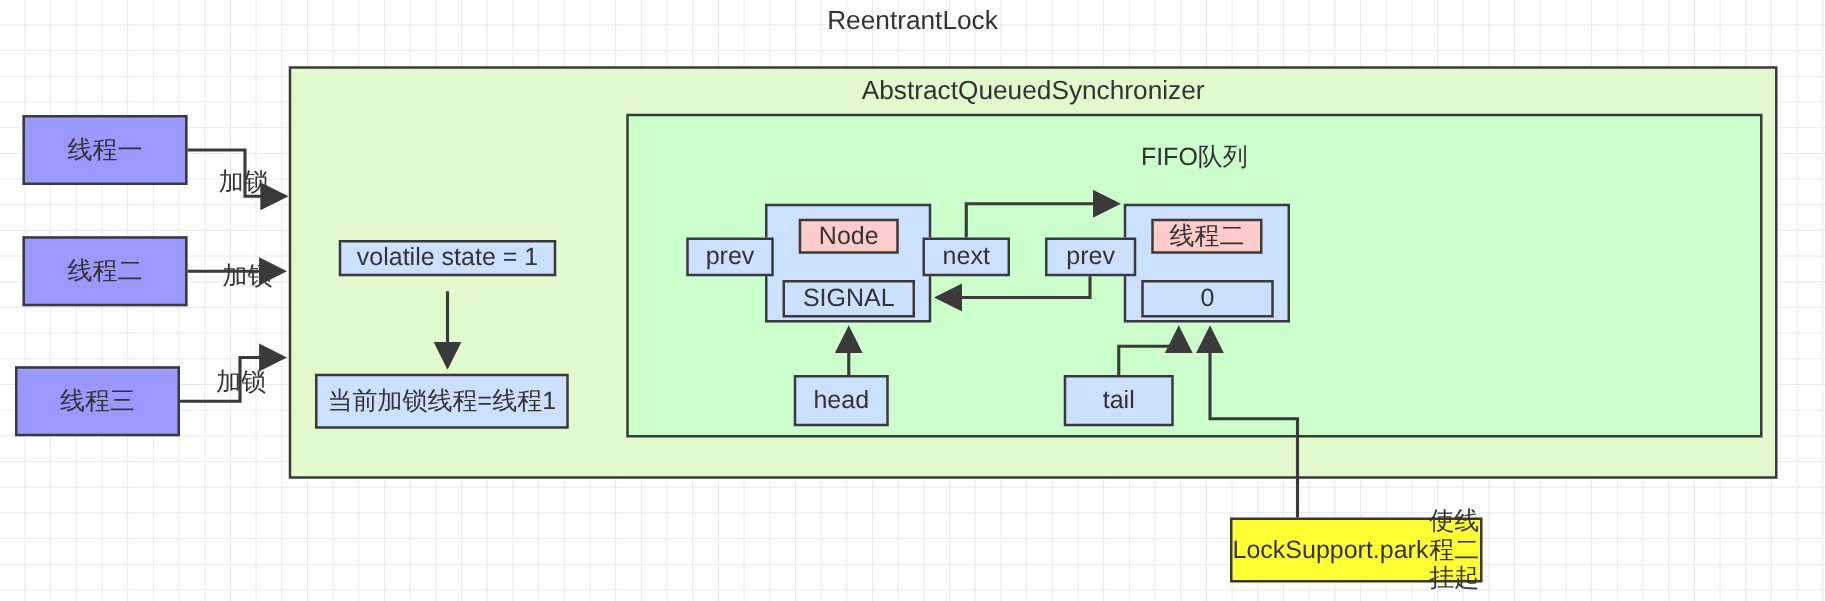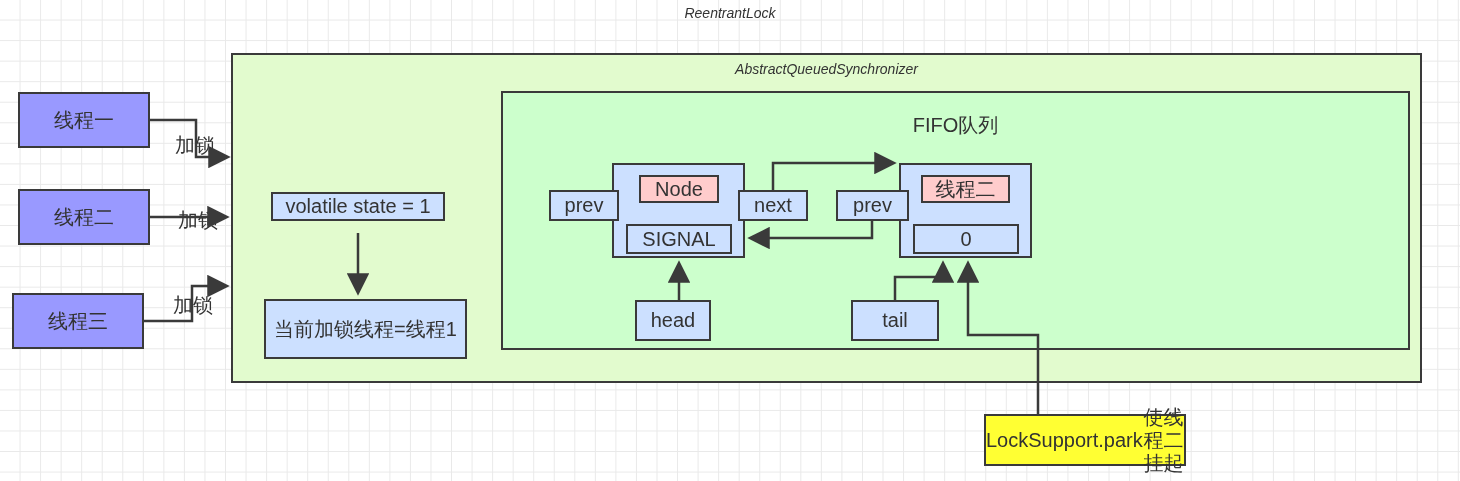--- a/index.html
+++ b/index.html
@@ -37,21 +37,21 @@
     text-align:center;
   }
   .purple{background:#9999ff;}
   .blue{background:#cce0ff;}
   .pink{background:#ffcccc;}
   .yellow{background:#ffff33;}
   .greenlite{background:#e2fbce;}
   .green{background:#ccffcc;}
   svg.overlay{position:absolute;left:0;top:0;width:1460px;height:481px;pointer-events:none;}
   .t16{font-size:20px;}
-  .t17{font-size:14px;font-style:italic;}
+  .t17{font-size:21px;}
 </style>
 </head>
 <body>
 
 <div id="canvas">
 
   <div class="label t17" style="left:0;top:5px;width:1460px;">ReentrantLock</div>
 
   <div class="box greenlite" style="left:231px;top:53px;width:1191px;height:330px;display:block;"></div>
   <div class="label t17" style="left:231px;top:61px;width:1191px;">AbstractQueuedSynchronizer</div>
@@ -61,21 +61,21 @@
 
   <div class="box purple t16" style="left:18px;top:92px;width:132px;height:56px;">线程一</div>
   <div class="box purple t16" style="left:18px;top:189px;width:132px;height:56px;">线程二</div>
   <div class="box purple t16" style="left:12px;top:293px;width:132px;height:56px;">线程三</div>
 
   <div class="label t16" style="left:160px;top:132px;width:70px;">加锁</div>
   <div class="label t16" style="left:163px;top:207px;width:70px;">加锁</div>
   <div class="label t16" style="left:158px;top:292px;width:70px;">加锁</div>
 
   <div class="box blue t16" style="left:271px;top:192px;width:174px;height:29px;">volatile state = 1</div>
-  <div class="box blue t16" style="left:264px;top:299px;width:203px;height:60px;">当前加锁线程=线程1</div>
+  <div class="box blue t16" style="left:252px;top:299px;width:203px;height:44px;">当前加锁线程=线程1</div>
 
   <div class="box blue" style="left:612px;top:163px;width:133px;height:95px;display:block;"></div>
   <div class="box pink t16" style="left:639px;top:175px;width:80px;height:28px;">Node</div>
   <div class="box blue t16" style="left:626px;top:224px;width:106px;height:30px;">SIGNAL</div>
   <div class="box blue t16" style="left:549px;top:190px;width:70px;height:31px;">prev</div>
   <div class="box blue t16" style="left:738px;top:190px;width:70px;height:31px;">next</div>
 
   <div class="box blue" style="left:899px;top:163px;width:133px;height:95px;display:block;"></div>
   <div class="box pink t16" style="left:921px;top:175px;width:89px;height:28px;">线程二</div>
   <div class="box blue t16" style="left:913px;top:224px;width:106px;height:30px;">0</div>

